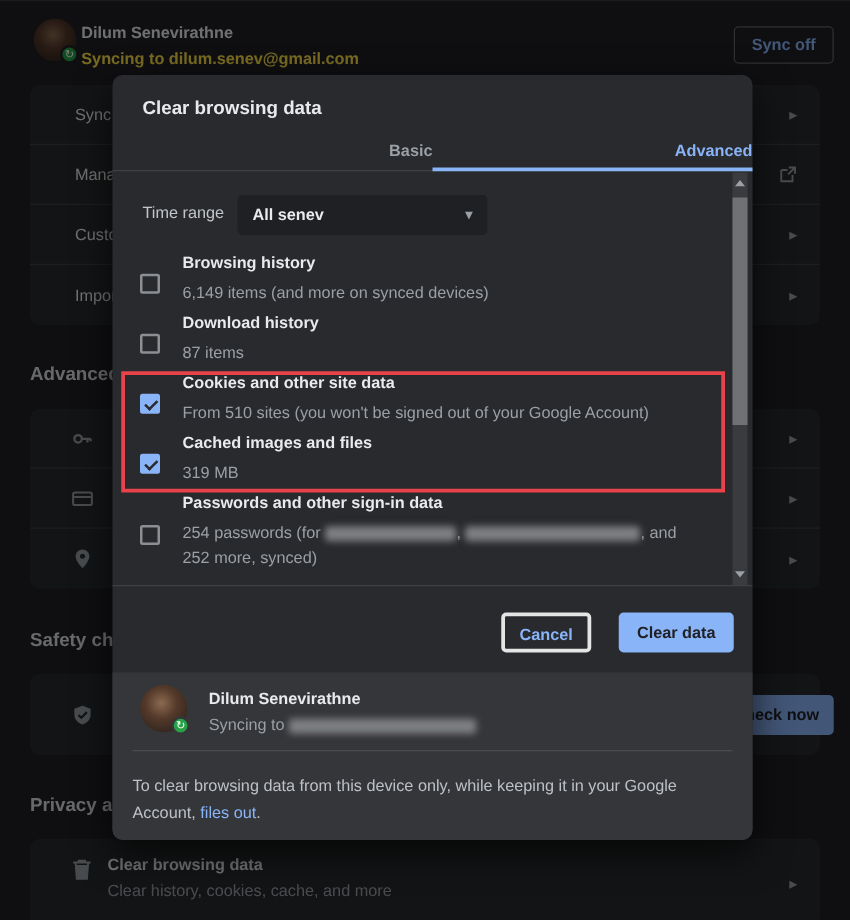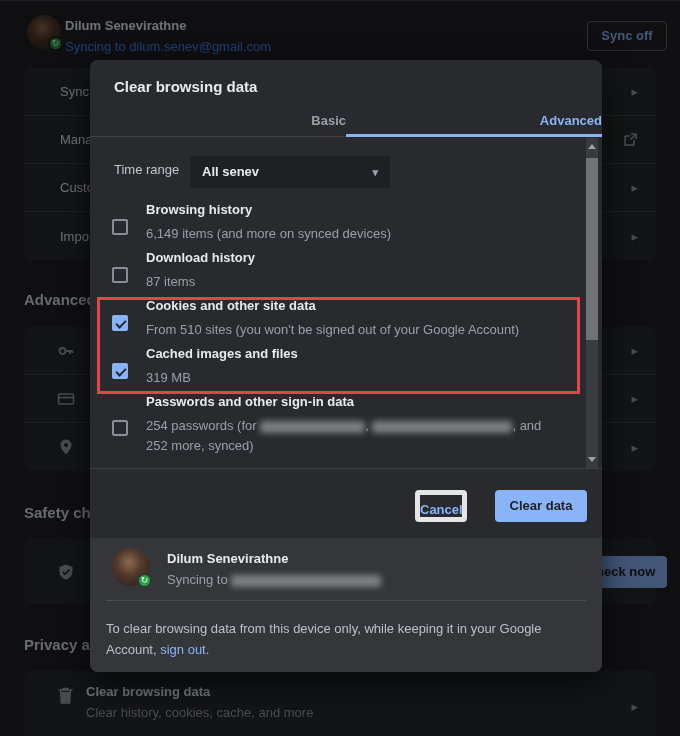--- a/index.html
+++ b/index.html
@@ -13,21 +13,21 @@
   
   .bg-page { position:absolute; inset:0; border-top:1px solid #3a3b3e; }
   .bg-header { position:absolute; top:0; left:0; right:0; height:62px; }
   .avatar { position:relative; border-radius:50%;
     background:radial-gradient(circle at 45% 38%, #8a6a50 0%, #54392a 40%, #241e1a 95%); }
   .avatar .badge { position:absolute; right:-2px; bottom:-2px; width:15px; height:15px;
     border-radius:50%; background:#27a146; border:2px solid #202124;
     color:#fff; font-size:9px; line-height:11px; text-align:center; }
   .hdr-avatar { position:absolute; left:27px; top:14px; width:34px; height:34px; }
   .hdr-name { position:absolute; left:65px; top:17px; font-weight:700; color:#e8eaed; }
-  .hdr-sync { position:absolute; left:65px; top:38px; color:#3b82f6; }
+  .hdr-sync { position:absolute; left:65px; top:38px; color:#fde047;font-weight:bold; }
   .turnoff-btn { position:absolute; right:13px; top:20px; width:80px; height:30px;
     border:1px solid #5f6368; border-radius:4px; background:transparent;
     color:#8ab4f8; font-weight:700; font-size:13px; text-align:center; line-height:28px; }
   .card { position:absolute; left:24px; width:632px; background:#292a2d; border-radius:8px; }
   .card-row { position:relative; height:48px; display:flex; align-items:center;
     border-bottom:1px solid #3f4043; }
   .card-row:last-child { border-bottom:none; }
   .row-label { margin-left:36px; color:#e8eaed; }
   .row-icon { position:absolute; left:33px; width:18px; display:flex; }
   .iconed .row-label { margin-left:68px; }
@@ -78,21 +78,21 @@
     border:3px solid #e8434b; z-index:12; pointer-events:none; }
   .scrollbar { position:absolute; left:496px; top:78px; width:12px; height:330px; background:#3a3b3e; }
   .sb-arrow { position:absolute; left:2px; width:0; height:0; border-left:4px solid transparent;
     border-right:4px solid transparent; }
   .sb-up { top:6px; border-bottom:5px solid #9aa0a6; }
   .sb-down { bottom:6px; border-top:5px solid #9aa0a6; }
   .sb-thumb { position:absolute; left:0; top:20px; width:12px; height:182px; background:#707175; }
   .dlg-divider { position:absolute; left:0; top:408px; width:100%; height:1px; background:#3f4043; }
   .btn { position:absolute; top:430px; height:32px; border-radius:4px; font-weight:700;
     font-size:13px; text-align:center; line-height:32px; }
-  .cancel-btn { left:325px; width:52px; border:5px solid #e5e5e5; color:#8ab4f8; line-height:30px; }
+  .cancel-btn { left:311px; width:72px; border:3px solid #e5e5e5; color:#8ab4f8; line-height:30px; }
   .clear-btn { left:405px; width:92px; background:#8ab4f8; color:#202124; }
   .dlg-footer { position:absolute; left:0; top:478px; width:100%; height:134px;
     background:#35363a; border-radius:0 0 8px 8px; }
   .ft-avatar { position:absolute; left:22px; top:10px; width:38px; height:38px; }
   .ft-avatar .badge { border-color:#35363a; }
   .ft-name { position:absolute; left:77px; top:13px; font-weight:700; color:#e8eaed; }
   .ft-sync { position:absolute; left:77px; top:34px; color:#9aa0a6; }
   .ft-divider { position:absolute; left:16px; right:16px; top:62px; height:1px; background:#4a4b4f; }
   .ft-text { position:absolute; left:16px; top:80px; width:475px; color:#bdc1c6; line-height:21px; }
   .link { color:#8ab4f8; }
@@ -266,16 +266,16 @@
   <div class="btn cancel-btn">Cancel</div>
   <div class="btn clear-btn">Clear data</div>
 
   <div class="dlg-footer">
     <div class="avatar ft-avatar">
       <div class="badge">↻</div>
     </div>
     <div class="ft-name">Dilum Senevirathne</div>
     <div class="ft-sync"><span>Syncing to </span><span class="blur-chip w150"></span></div>
     <div class="ft-divider"></div>
-    <div class="ft-text"><span>To clear browsing data from this device only, while keeping it in your Google</span> <span>Account, </span><span class="link">sign out</span><span>.</span></div>
+    <div class="ft-text"><span>To clear browsing data from this device only, while keeping it in your Google</span> <span>Account, </span><span class="link">files out</span><span>.</span></div>
   </div>
 
 </div>
 
 </body></html>

